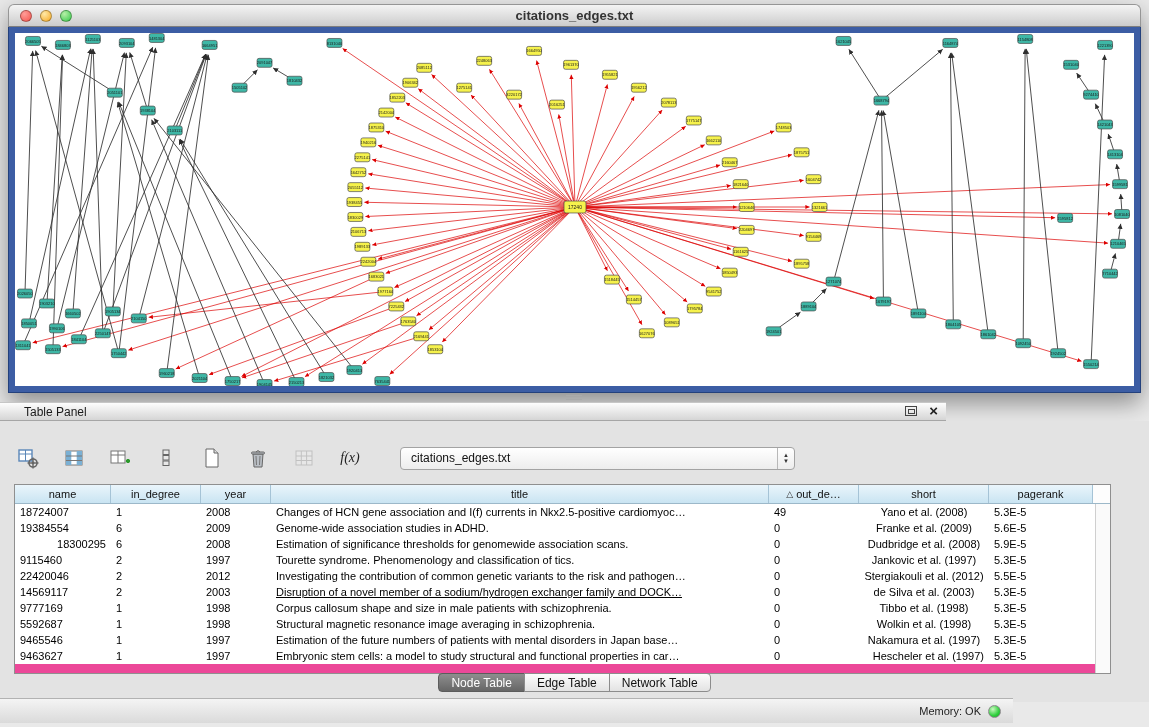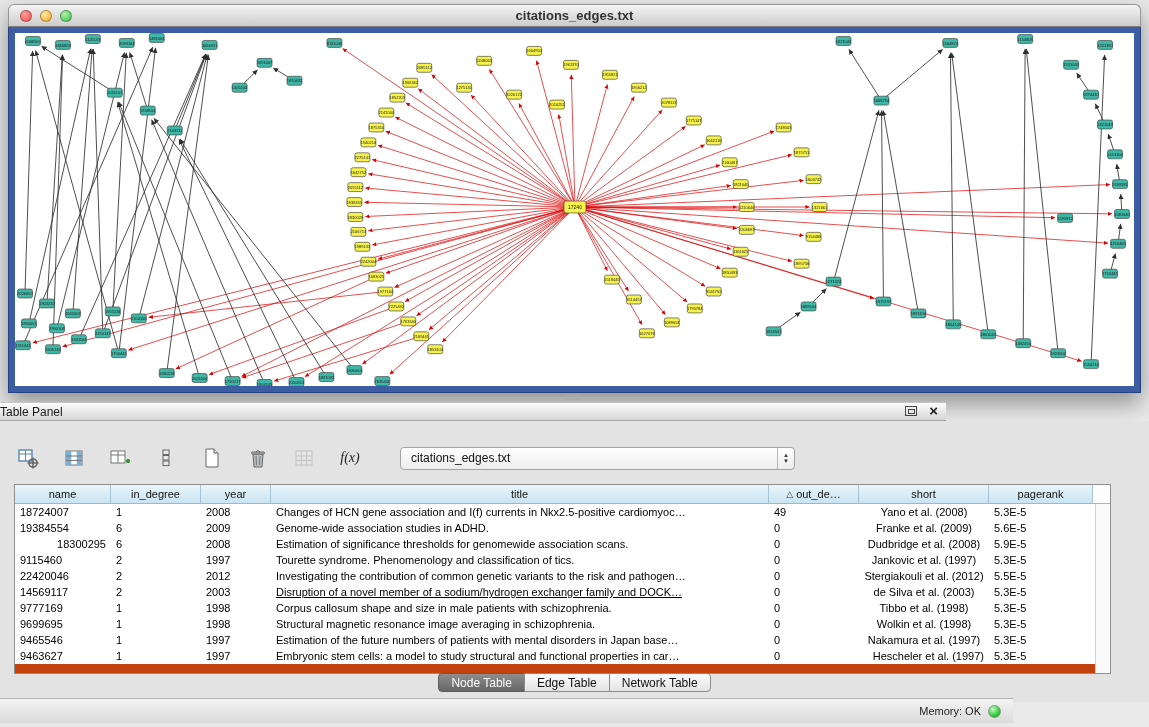--- a/index.html
+++ b/index.html
@@ -36,21 +36,21 @@
   .divider-grip {
     position:absolute; left:566px; top:395px; width:16px; height:5px;
     border-top:1px solid #aaa; border-bottom:1px solid #aaa;
   }
 
   
   .panel-header {
     position:absolute; top:402px; left:0; width:946px; height:19px;
     background:linear-gradient(#fdfdfd,#d5d5d5);
     border-top:1px solid #c6c6c6; border-bottom:1px solid #a6a6a6;
-    font-size:12px; color:#1a1a1a; line-height:18px; padding-left:0;
+    font-size:12px; color:#1a1a1a; line-height:18px; padding-left:24px;
   }
   .panel-controls { position:absolute; right:8px; top:1px; display:flex; gap:12px; align-items:center; }
   .float-icn { width:12px; height:10px; border:1px solid #444; position:relative; display:inline-block; }
   .float-icn::after { content:""; position:absolute; left:2px; top:2px; width:5px; height:3px; border:1px solid #444; }
   .close-x { font-size:15px; font-weight:bold; color:#222; line-height:14px; cursor:default; }
 
   .panel-body {
     position:absolute; top:421px; left:0; width:1149px; height:281px;
     background:#e3e3e3;
   }
@@ -67,21 +67,21 @@
   }
   .combo .stepper {
     position:absolute; right:0; top:0; bottom:0; width:17px;
     border-left:1px solid #b8b8b8; display:flex; flex-direction:column;
     align-items:center; justify-content:center; font-size:6px; color:#333; line-height:6px;
   }
 
   
   .table-wrap {
     position:absolute; left:14px; top:63px; width:1097px; height:190px;
-    background:#c2410c; border:1px solid #8f8f8f;
+    background:#ec4899; border:1px solid #8f8f8f;
   }
   .thead { height:19px; display:flex; background:linear-gradient(#eaf5fb,#c9e4f2); border-bottom:1px solid #9cb8c9; }
   .th {
     border-right:1px solid #a5c3d6; font-size:11px; color:#111;
     display:flex; align-items:center; justify-content:center; gap:3px;
     white-space:nowrap; overflow:hidden;
   }
   .th .sort { font-size:9px; color:#333; }
   .th-stub { flex:1; background:#fdfdfd; }
   .tbody { position:absolute; top:19px; left:0; right:15px; bottom:0; overflow:hidden; }
@@ -854,21 +854,21 @@
         <div class="tr">
           <div class="td" style="width: 96px; text-align: left;">9777169</div>
           <div class="td" style="width: 90px; text-align: left;">1</div>
           <div class="td" style="width: 70px; text-align: left;">1998</div>
           <div class="td" style="width: 498px; text-align: left;">Corpus callosum shape and size in male patients with schizophrenia.</div>
           <div class="td" style="width: 90px; text-align: left;">0</div>
           <div class="td" style="width: 130px; text-align: center;">Tibbo et al. (1998)</div>
           <div class="td" style="width: 104px; text-align: left;">5.3E-5</div>
         </div>
         <div class="tr">
-          <div class="td" style="width: 96px; text-align: left;">9699695</div>
+          <div class="td" style="width: 96px; text-align: left;">5592687</div>
           <div class="td" style="width: 90px; text-align: left;">1</div>
           <div class="td" style="width: 70px; text-align: left;">1998</div>
           <div class="td" style="width: 498px; text-align: left;">Structural magnetic resonance image averaging in schizophrenia.</div>
           <div class="td" style="width: 90px; text-align: left;">0</div>
           <div class="td" style="width: 130px; text-align: center;">Wolkin et al. (1998)</div>
           <div class="td" style="width: 104px; text-align: left;">5.3E-5</div>
         </div>
         <div class="tr">
           <div class="td" style="width: 96px; text-align: left;">9465546</div>
           <div class="td" style="width: 90px; text-align: left;">1</div>

